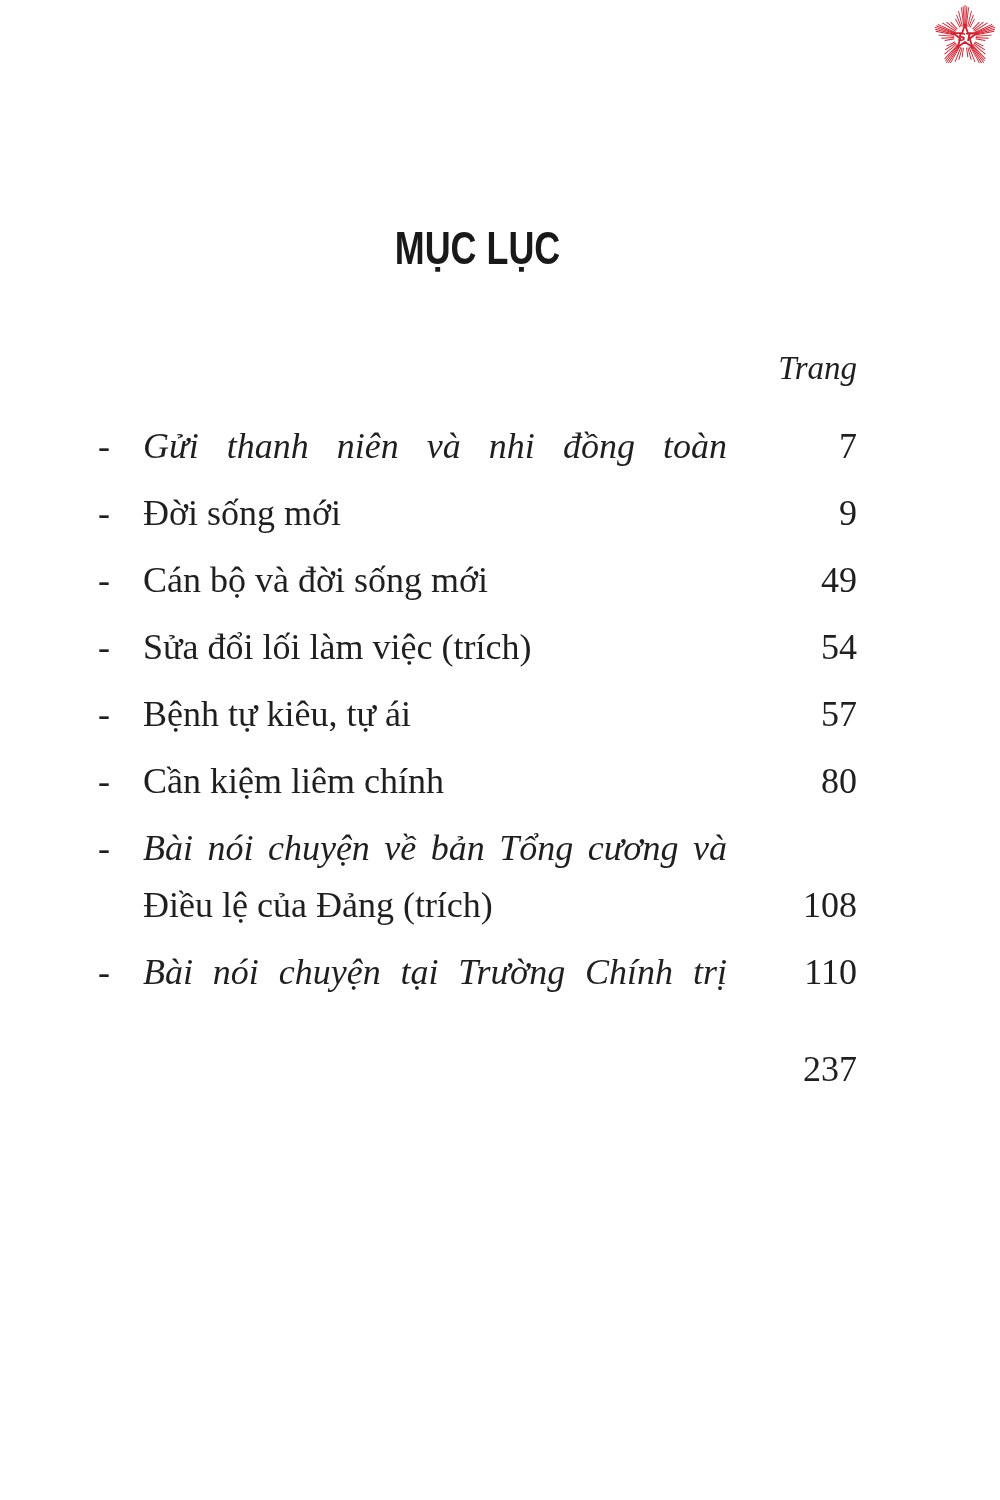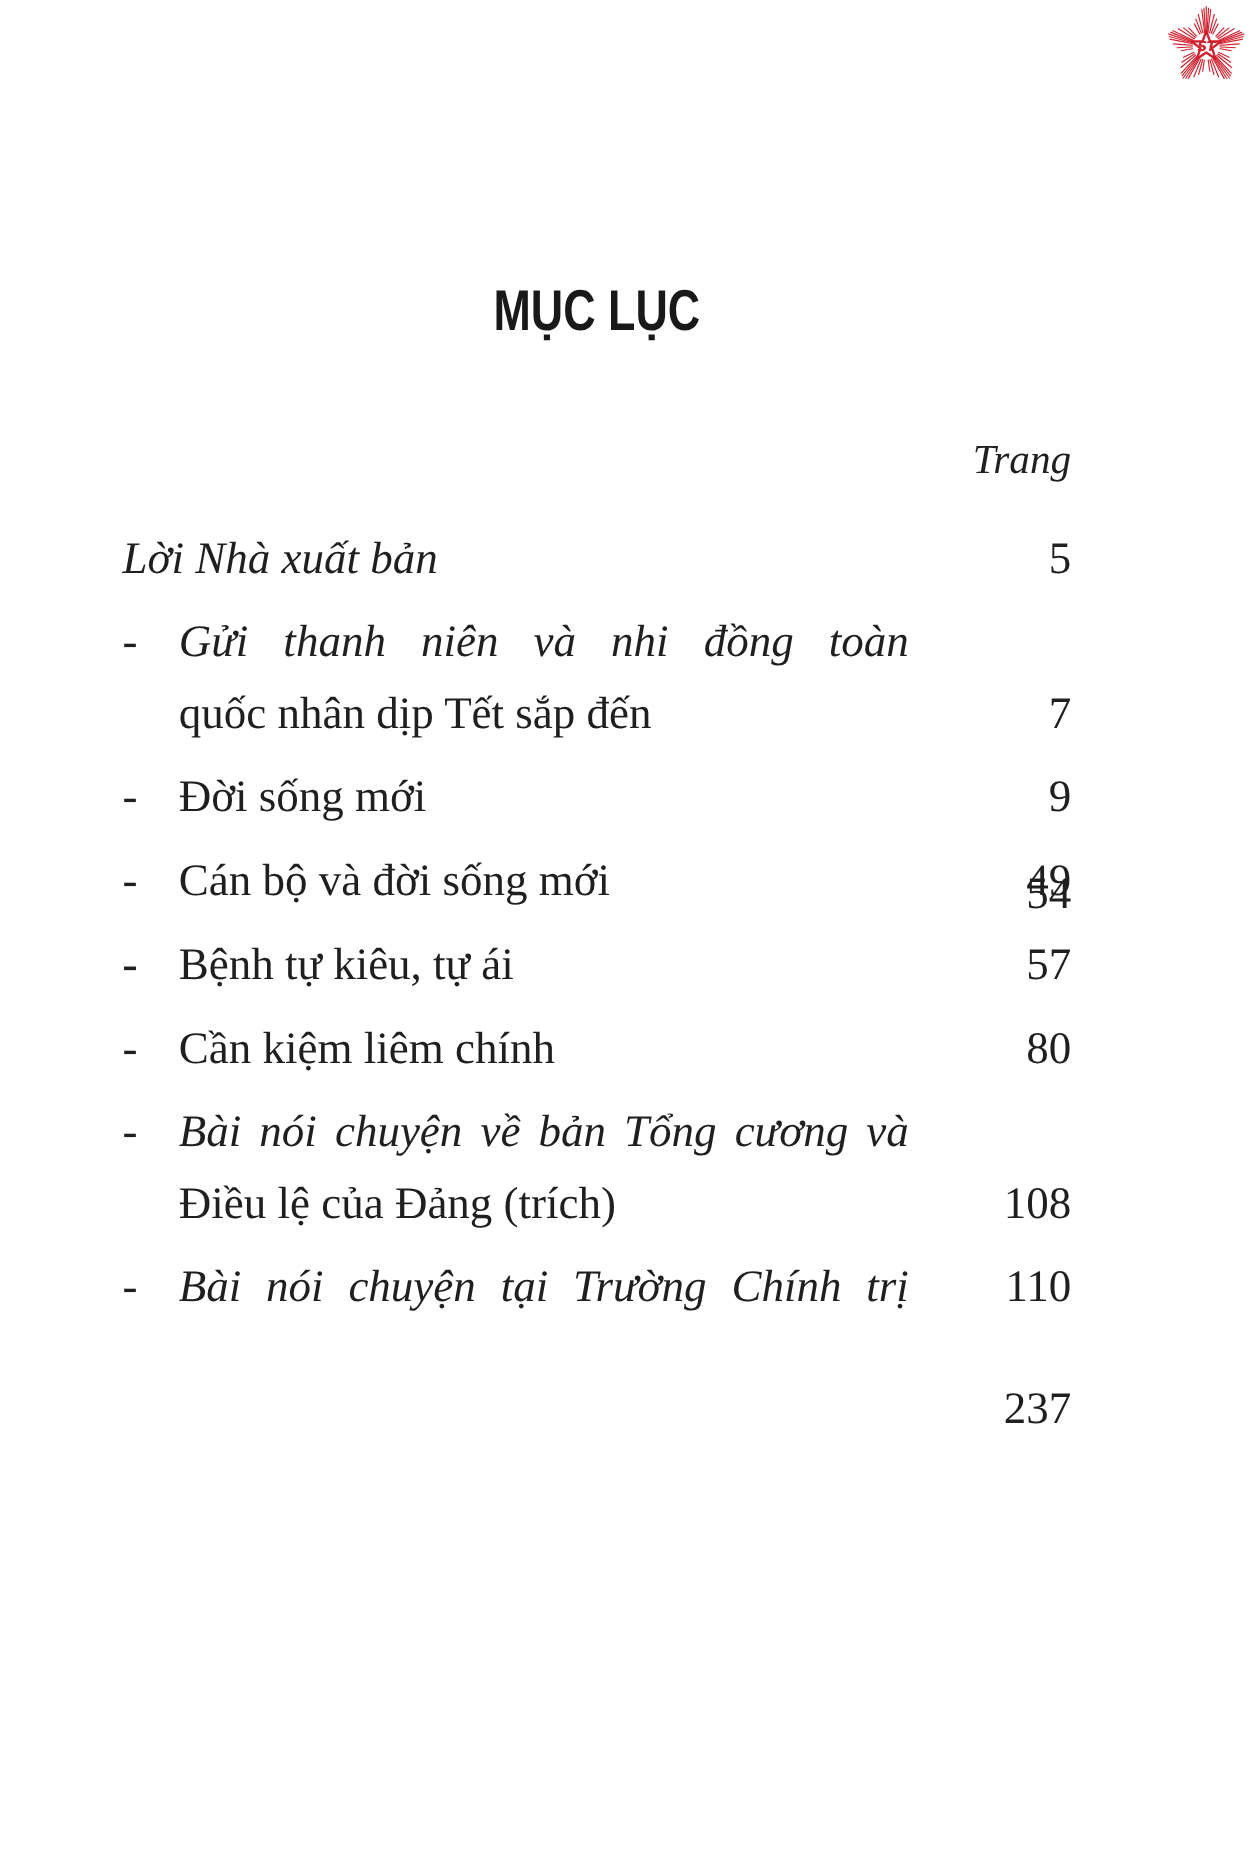--- a/index.html
+++ b/index.html
@@ -141,51 +141,46 @@
       <circle cx="34" cy="34" r="10.5" fill="#ffffff"></circle>
       <polygon class="star-core" points="34,22 36.8,30.1 45.4,30.3 38.6,35.5 41.1,43.7 34,38.8 26.9,43.7 29.4,35.5 22.6,30.3 31.2,30.1"></polygon>
       <text class="monogram" x="34" y="37.5" text-anchor="middle">ST</text>
     </svg>
   </div>
 
   <div class="content">
     <h1 class="title">MỤC LỤC</h1>
     <div class="trang">Trang</div>
     <div class="toc">
-        <div class="entry italic">
-          <span class="marker"></span>
-          <div class="title-block no-indent">
-            <div class="line">Lời Nhà xuất bản</div>
-          </div>
-          <span class="pagenum">5</span>
-        </div>
         <div class="entry">
           <span class="marker">-</span>
           <div class="title-block">
             <div class="line just">Gửi thanh niên và nhi đồng toàn</div>
-            <div class="line">quốc nhân dịp Tết sắp đến</div>
           </div>
           <span class="pagenum">7</span>
         </div>
         <div class="entry">
           <span class="marker">-</span>
           <div class="title-block">
             <div class="line">Đời sống mới</div>
           </div>
           <span class="pagenum">9</span>
         </div>
         <div class="entry">
           <span class="marker">-</span>
           <div class="title-block">
             <div class="line">Cán bộ và đời sống mới</div>
           </div>
           <span class="pagenum">49</span>
         </div>
         <div class="entry">
           <span class="marker">-</span>
+          <div class="title-block">
+            <div class="line">Sửa đổi lối làm việc (trích)</div>
+          </div>
           <span class="pagenum">54</span>
         </div>
         <div class="entry">
           <span class="marker">-</span>
           <div class="title-block">
             <div class="line">Bệnh tự kiêu, tự ái</div>
           </div>
           <span class="pagenum">57</span>
         </div>
         <div class="entry">

